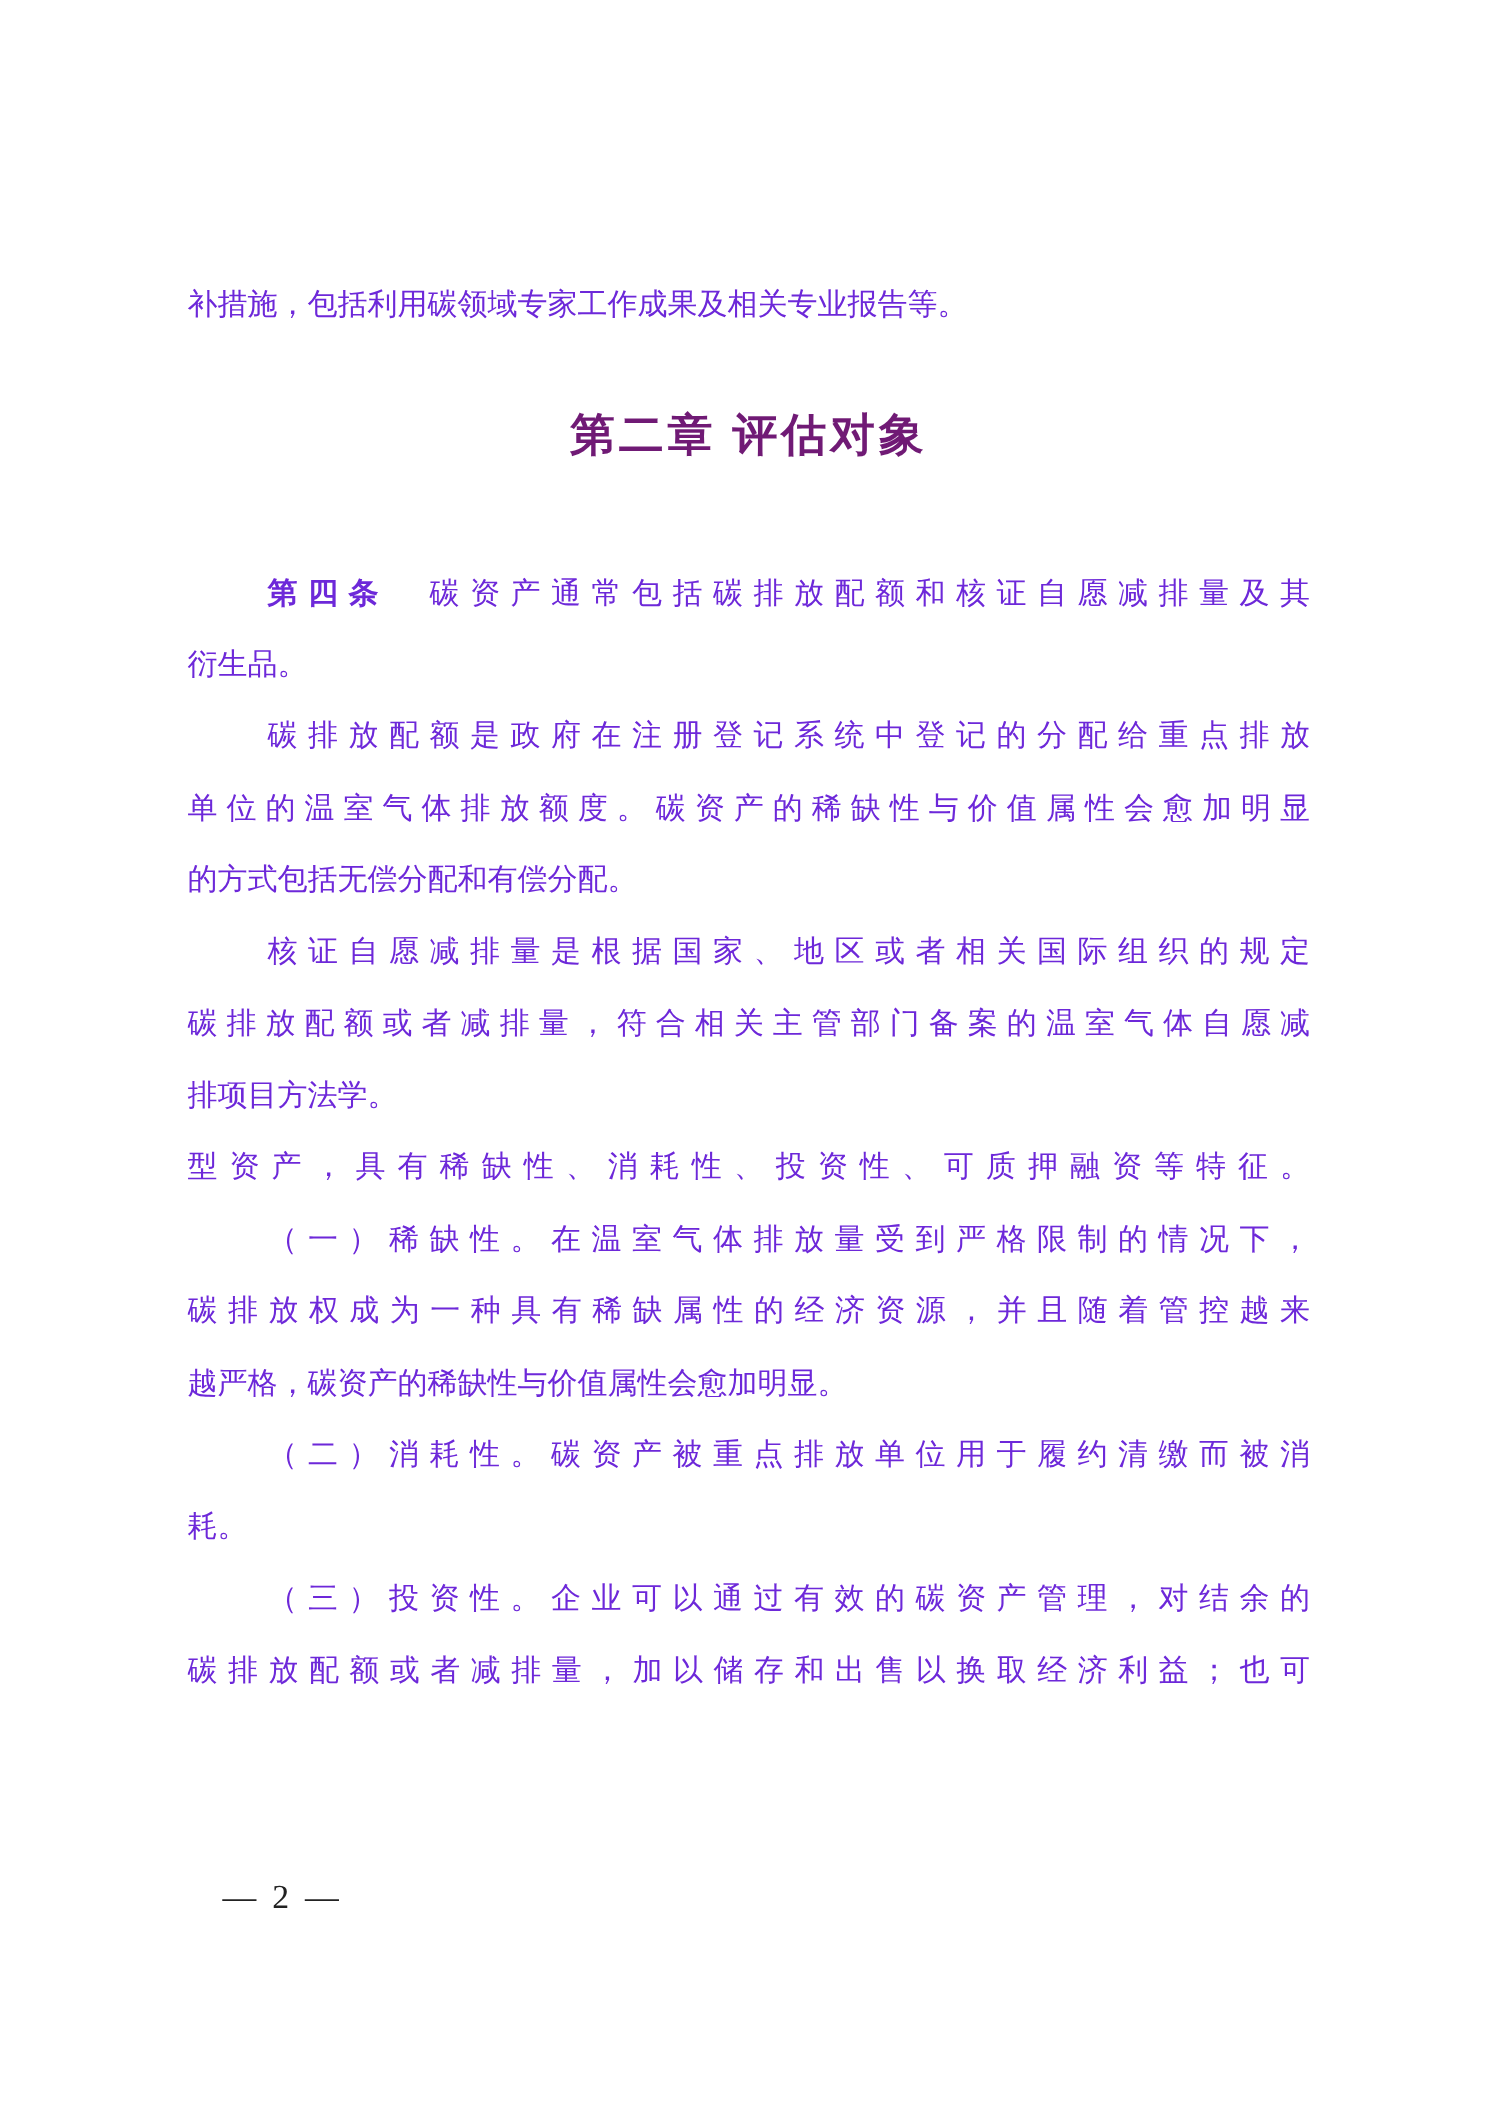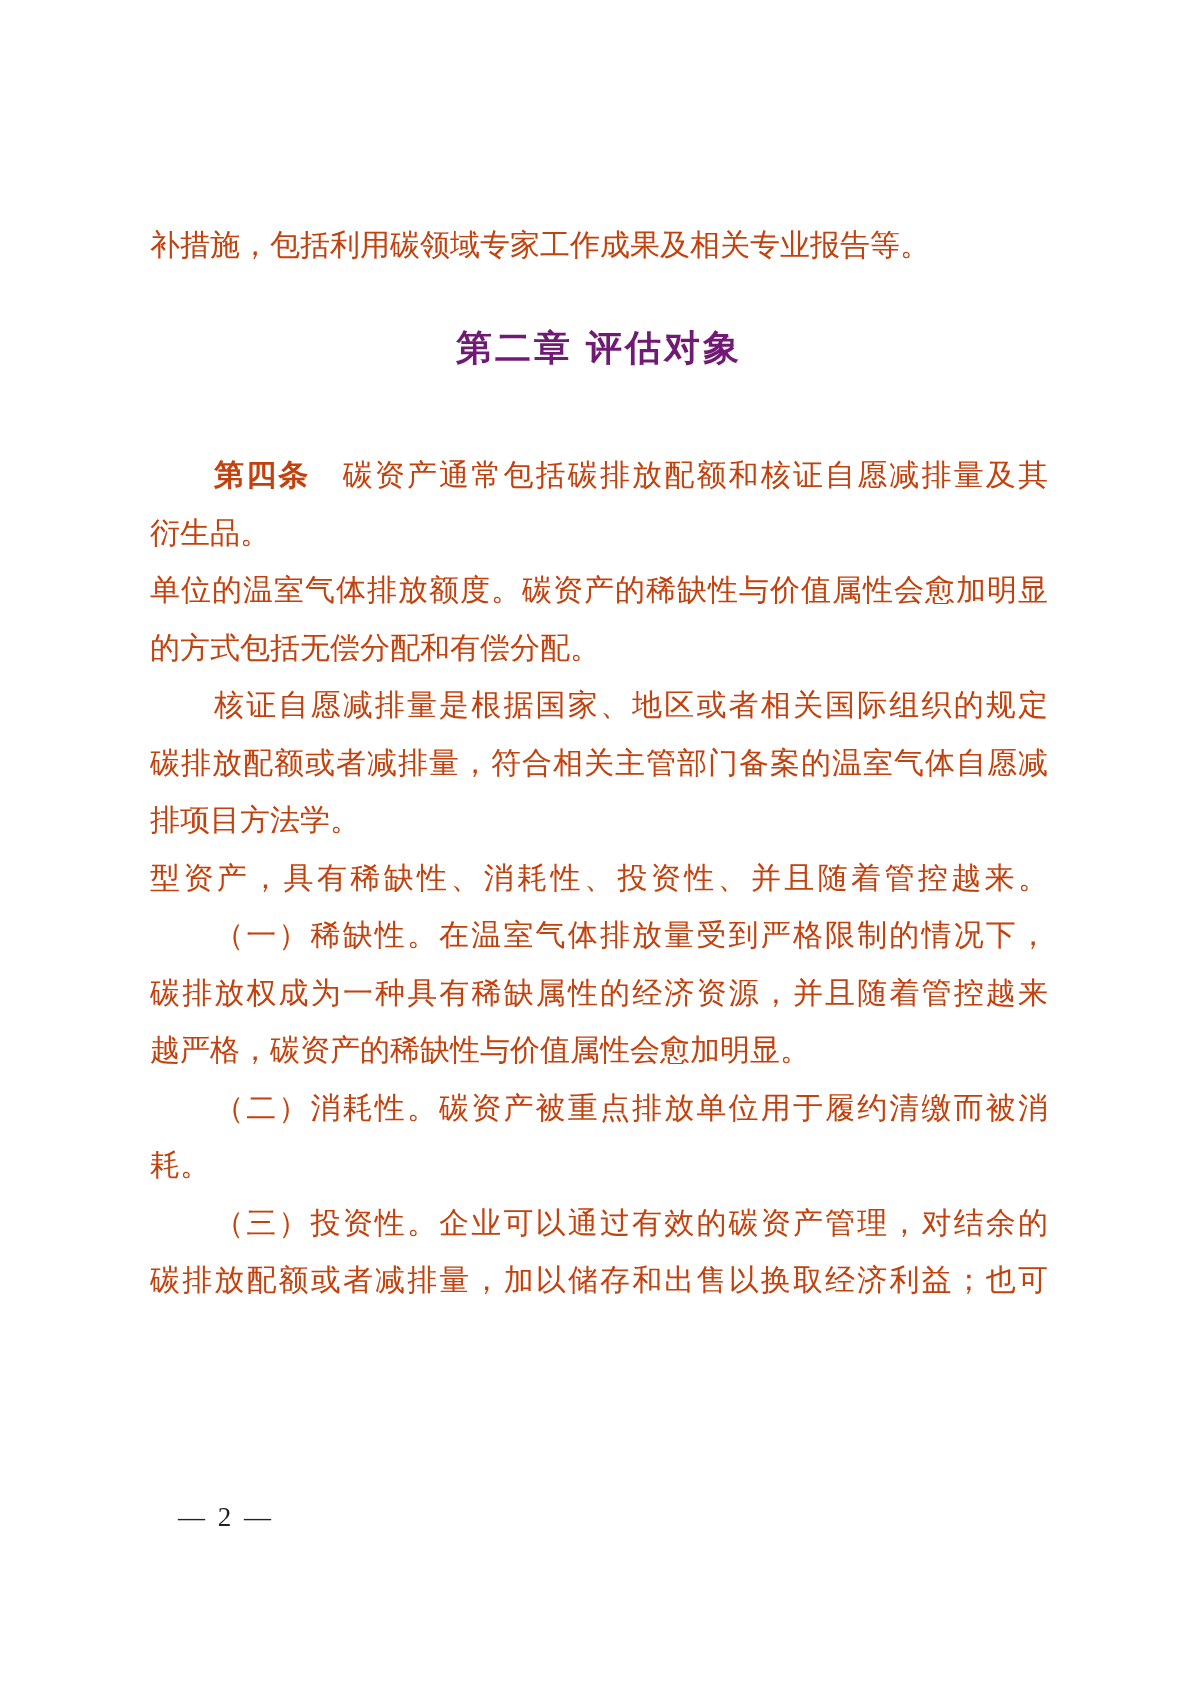--- a/index.html
+++ b/index.html
@@ -18,22 +18,22 @@
   }
   .text-column {
     position: absolute;
     left: 150px;
     top: 216px;
     width: 898px;
   }
   .line {
     height: 57.5px;
     line-height: 57.5px;
-    font-size: 30px;
-    color: #c2410c;
+    font-size: 24px;
+    color: #6d28d9;
     text-align: justify;
     overflow: hidden;
   }
   .line.fill   { text-align-last: justify; }
   .line.nofill { text-align-last: left; }
   .line.indent { padding-left: 64px; }
   .run { white-space: pre-wrap; }
   .run-bold {
     font-weight: 700;
     font-family: Liberation Sans, sans-serif;
@@ -63,26 +63,27 @@
 </style>
 </head>
 <body>
 
 <div class="page">
   <div class="text-column" id="text-column">
       <div class="line nofill"><span class="run">补措施，包括利用碳领域专家工作成果及相关专业报告等。</span></div>
       <div class="heading">第二章 评估对象</div>
       <div class="line fill indent"><span class="run run-bold">第四条</span><span class="run">　碳资产通常包括碳排放配额和核证自愿减排量及其</span></div>
       <div class="line nofill"><span class="run">衍生品。</span></div>
+      <div class="line fill indent"><span class="run">碳排放配额是政府在注册登记系统中登记的分配给重点排放</span></div>
       <div class="line fill"><span class="run">单位的温室气体排放额度。碳资产的稀缺性与价值属性会愈加明显</span></div>
       <div class="line nofill"><span class="run">的方式包括无偿分配和有偿分配。</span></div>
       <div class="line fill indent"><span class="run">核证自愿减排量是根据国家、地区或者相关国际组织的规定</span></div>
       <div class="line fill"><span class="run">碳排放配额或者减排量，符合相关主管部门备案的温室气体自愿减</span></div>
       <div class="line nofill"><span class="run">排项目方法学。</span></div>
-      <div class="line fill"><span class="run">型资产，具有稀缺性、消耗性、投资性、并且随着管控越来。</span></div>
+      <div class="line fill"><span class="run">型资产，具有稀缺性、消耗性、投资性、可质押融资等特征。</span></div>
       <div class="line fill indent"><span class="run">（一）稀缺性。在温室气体排放量受到严格限制的情况下，</span></div>
       <div class="line fill"><span class="run">碳排放权成为一种具有稀缺属性的经济资源，并且随着管控越来</span></div>
       <div class="line nofill"><span class="run">越严格，碳资产的稀缺性与价值属性会愈加明显。</span></div>
       <div class="line fill indent"><span class="run">（二）消耗性。碳资产被重点排放单位用于履约清缴而被消</span></div>
       <div class="line nofill"><span class="run">耗。</span></div>
       <div class="line fill indent"><span class="run">（三）投资性。企业可以通过有效的碳资产管理，对结余的</span></div>
       <div class="line fill"><span class="run">碳排放配额或者减排量，加以储存和出售以换取经济利益；也可</span></div>
     </div>
   <div class="footer">— 2 —</div>
 </div>

